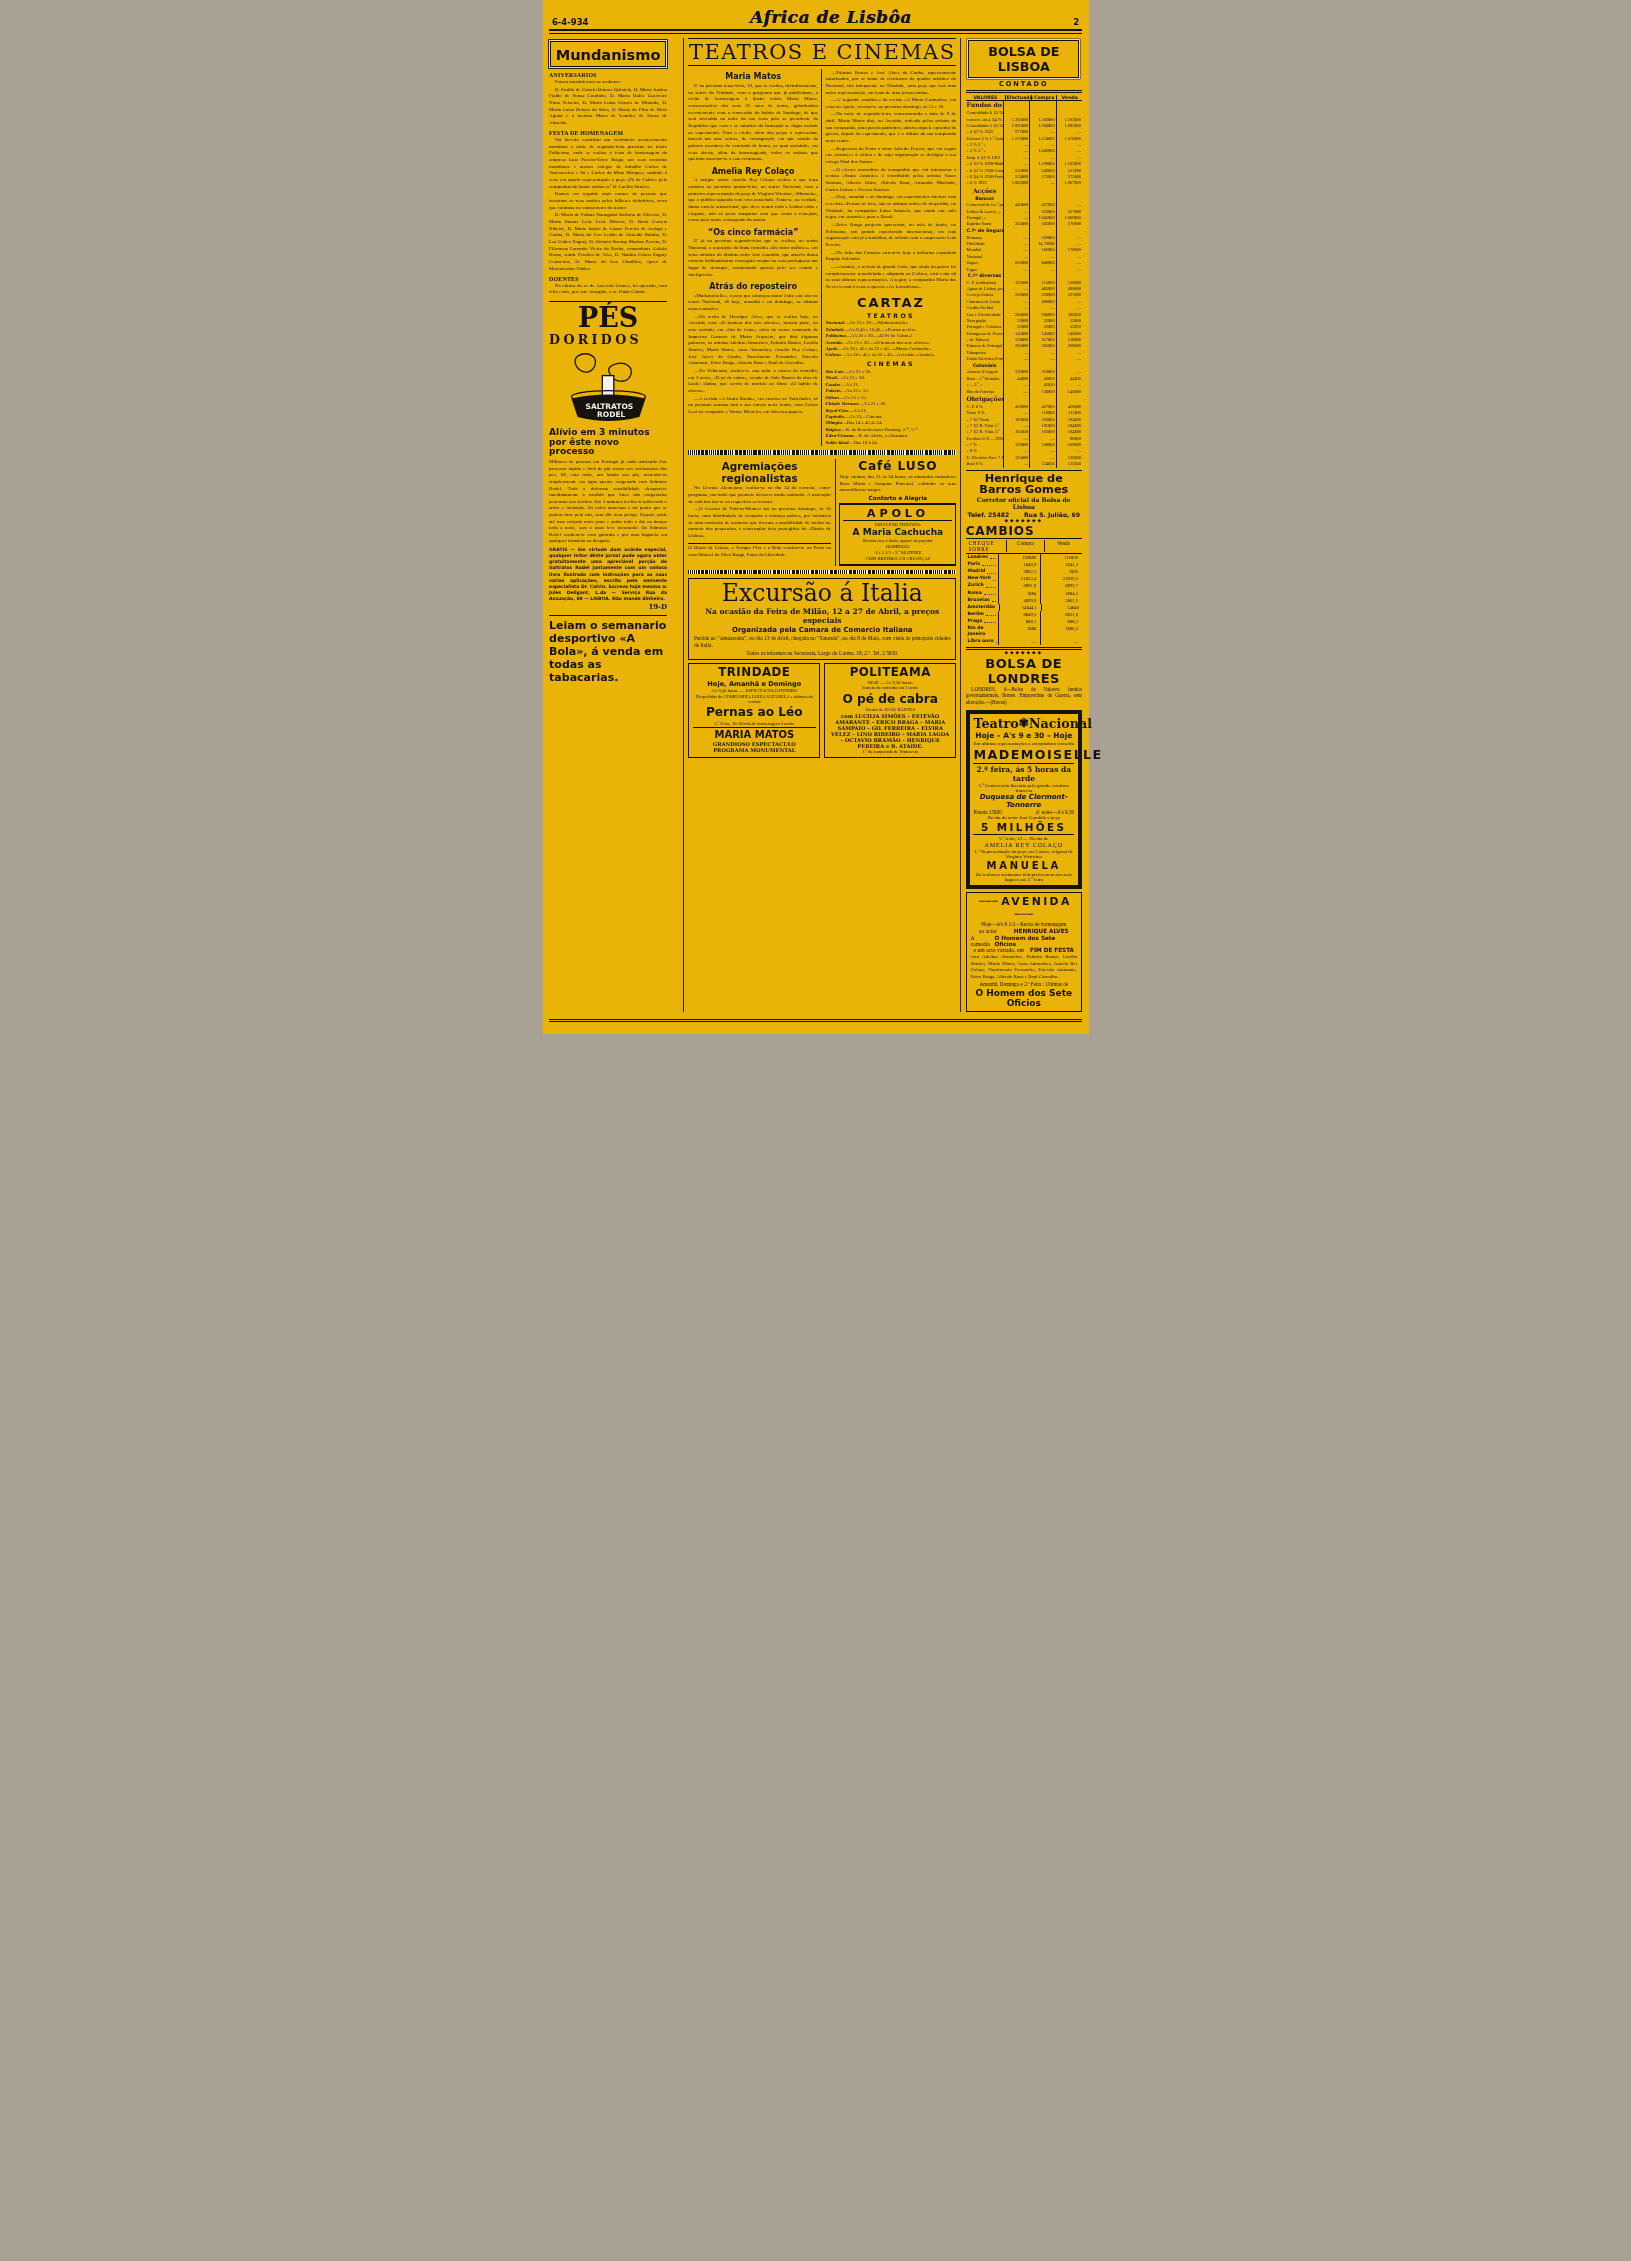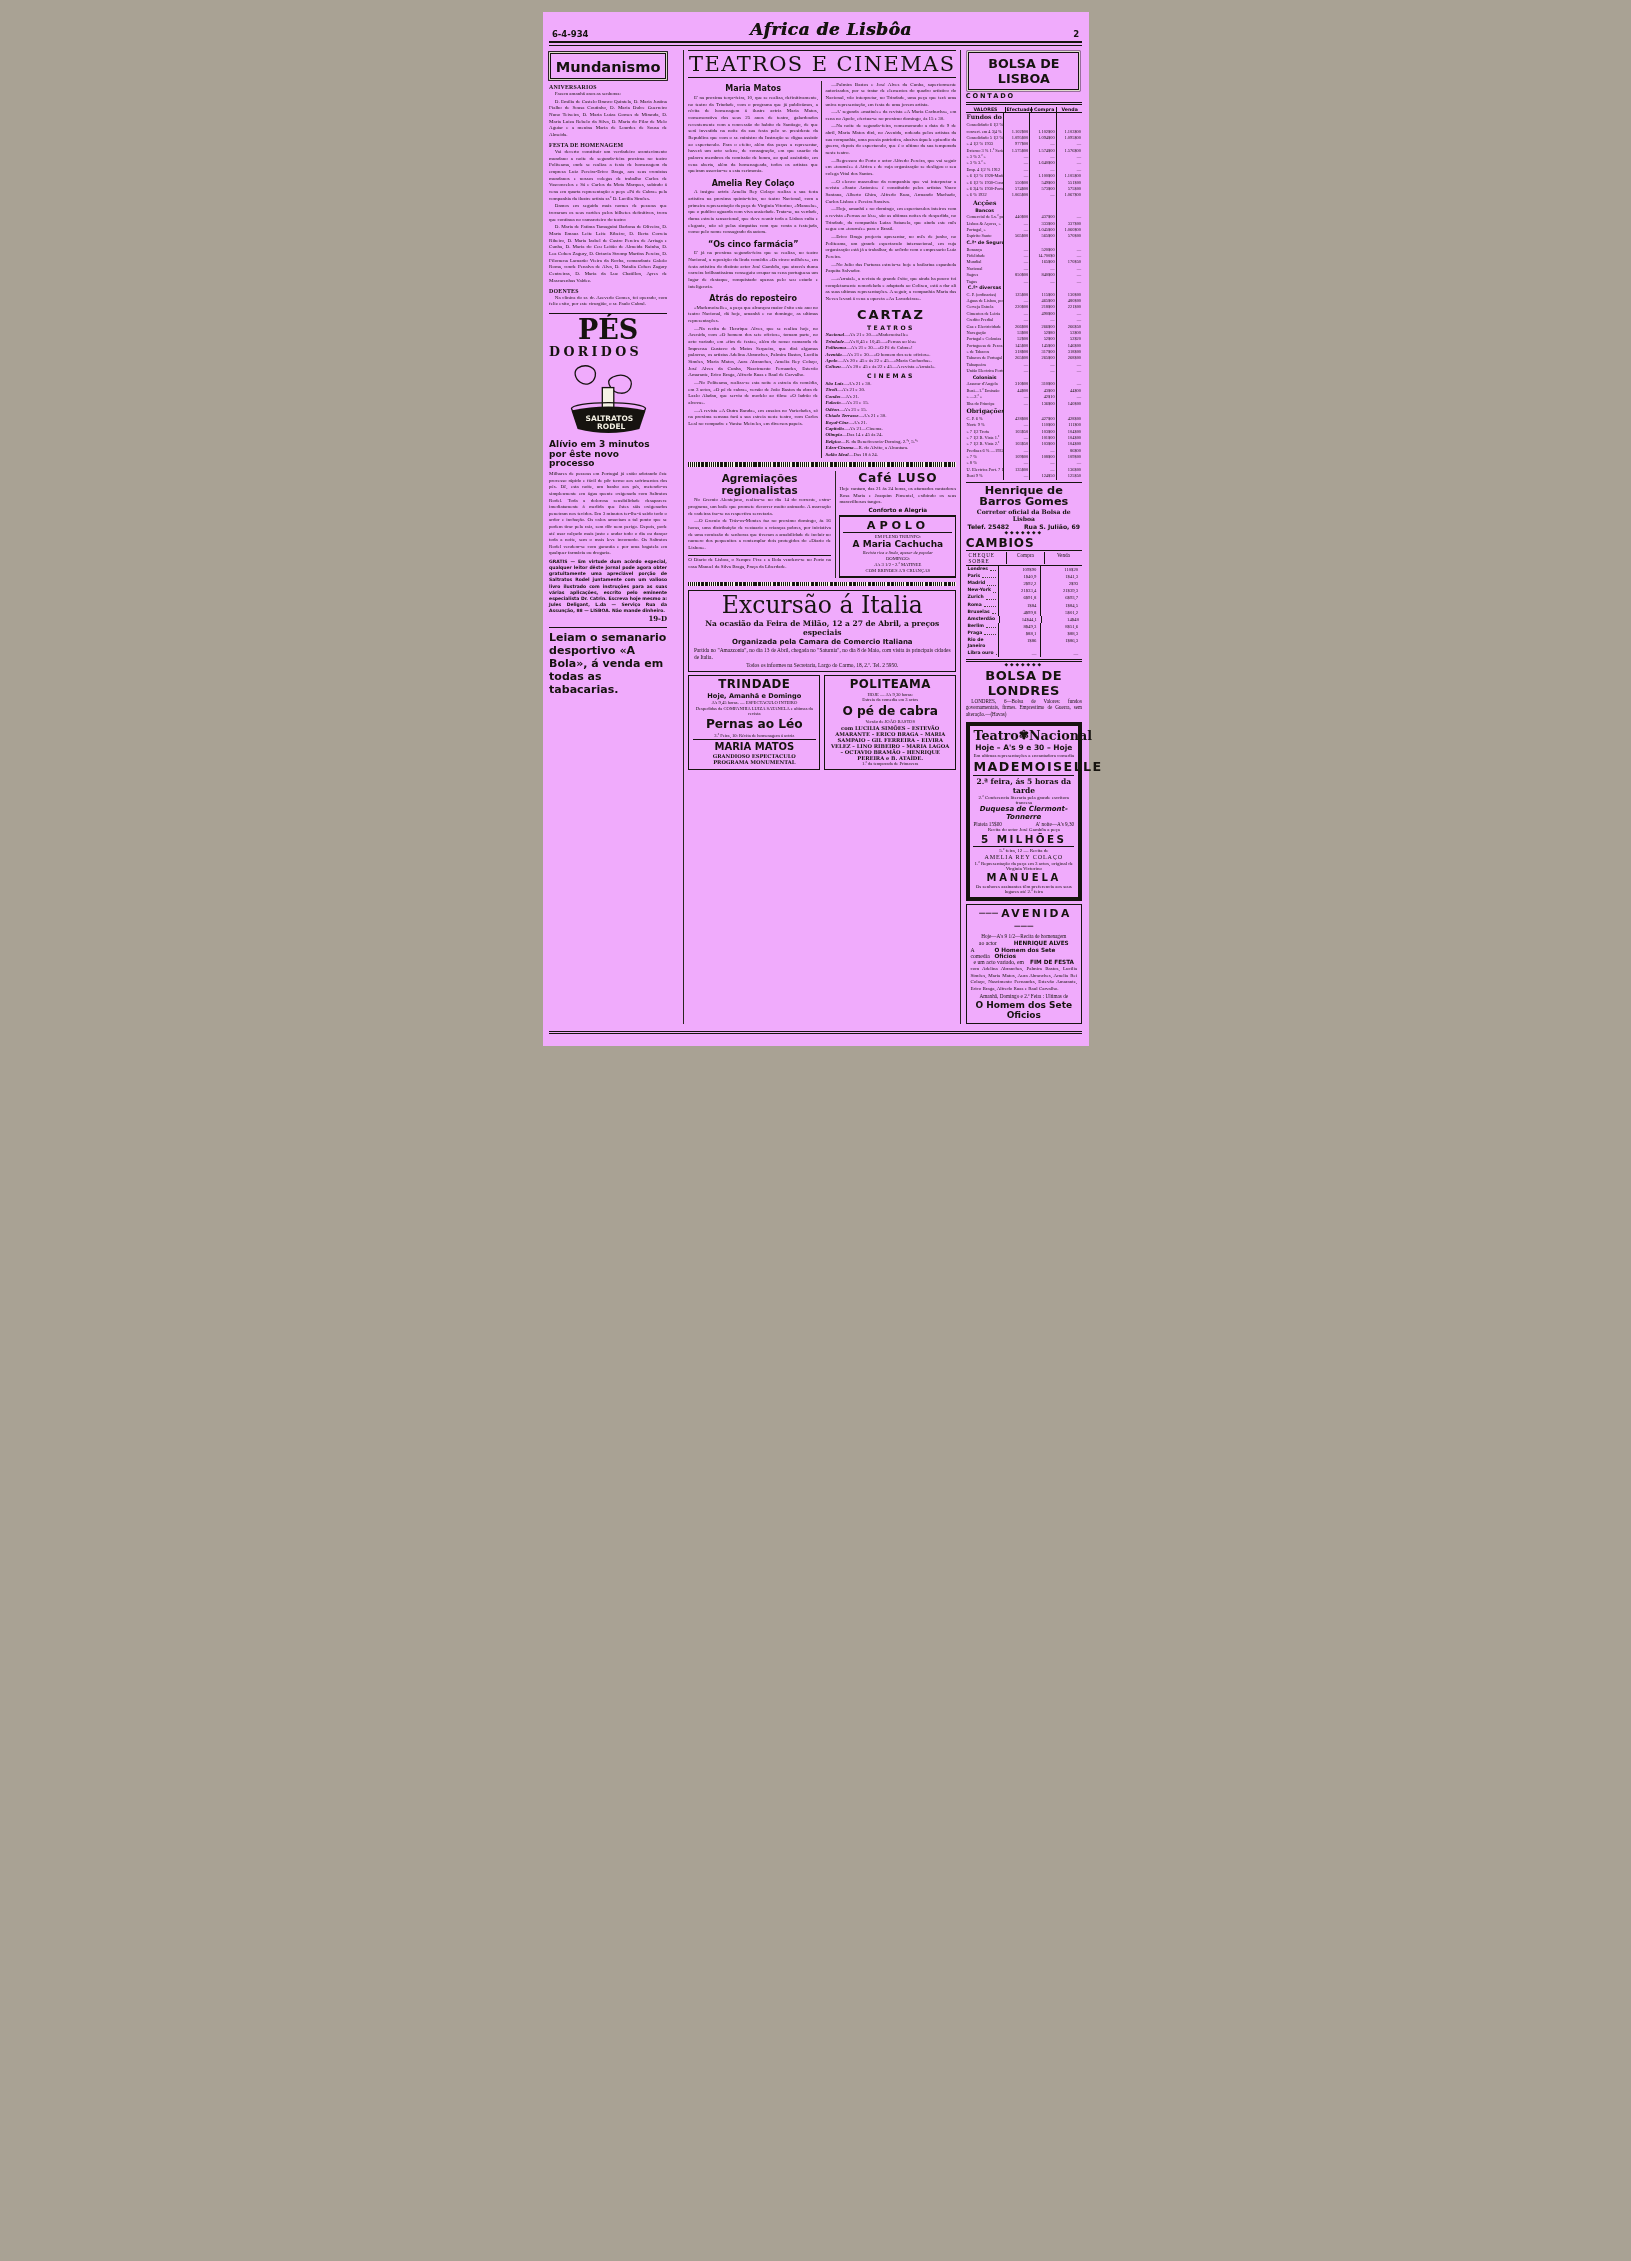--- a/index.html
+++ b/index.html
@@ -1,16 +1,16 @@
 <!DOCTYPE html>
 <html style="font-size:7.5px"><head>
 <meta charset="utf-8">
 <style>
   html,body{margin:0;padding:0;background:#a9a294;}
-  .page{width:546px;margin:12px auto;background:#f0abfc;color:#16130f;
+  .page{width:546px;margin:0 auto;background:#eab308;color:#16130f;
         font-family:"Liberation Serif",serif;padding:4.7px 6.6px 12.2px;box-sizing:border-box;}
   
   .hdr{display:flex;justify-content:space-between;align-items:flex-end;padding:1.9px 2.8px 0.9px;}
   .hdr-date,.hdr-page{font-family:"DejaVu Sans",sans-serif;font-weight:bold;font-size:8.5px;}
   .masthead{font-family:"DejaVu Serif",serif;font-style:italic;font-weight:bold;font-size:17px;
             letter-spacing:0.5px;text-shadow:0.5px 0 #16130f;}
   .toprule{border-top:2.4px solid #16130f;border-bottom:0.9px solid #16130f;height:1.9px;margin:1.9px 0 3.8px;}
   
   .cols{display:flex;align-items:stretch;}
   .lcol{width:118px;flex:none;padding-right:16px;border-right:0.9px solid #2a261f;}
@@ -70,21 +70,21 @@
   .thname{font-family:"DejaVu Sans",sans-serif;font-weight:bold;font-size:11.8px;letter-spacing:0.5px;}
   .th-b{font-family:"DejaVu Sans",sans-serif;font-weight:bold;font-size:6.6px;margin:0.5px 0;}
   .th-s{font-size:4.6px;margin:0.5px 0;}
   .th-big{font-family:"DejaVu Sans",sans-serif;font-weight:bold;font-size:12.2px;margin:1.4px 0;}
   .th-med{font-family:"DejaVu Sans",sans-serif;font-weight:bold;font-size:10px;margin:0.9px 0;border-top:0.5px solid #16130f;padding-top:1.4px;}
   .th-sm{font-family:"DejaVu Serif",serif;font-weight:bold;font-size:5.2px;margin:0.5px 0;}
   
   .bolsabox{border:1.9px solid #16130f;box-shadow:0 0 0 0.9px #f5f1e4,0 0 0 1.4px #16130f;
             font-family:"DejaVu Sans",sans-serif;font-weight:bold;font-size:12.7px;text-align:center;
             padding:2.8px 0.9px;margin:1.9px 2.8px 2.8px;}
-  .contado{font-family:"DejaVu Sans",sans-serif;font-weight:bold;letter-spacing:1.9px;font-size:6.6px;text-align:left;margin:0.9px 0 1.4px;}
+  .contado{font-family:"DejaVu Sans",sans-serif;font-weight:bold;letter-spacing:1.9px;font-size:6.6px;text-align:center;margin:0.9px 0 1.4px;}
   .dblrule{border-top:1.4px solid #16130f;border-bottom:0.5px solid #16130f;height:0.9px;margin:0.9px 0 1.9px;}
   .bhead{display:flex;font-family:"DejaVu Sans",sans-serif;font-weight:bold;font-size:4.7px;
          border-bottom:0.9px solid #16130f;padding-bottom:0.9px;}
   .bhead .n{flex:1;text-align:center;}
   .bhead .val{width:24.5px;text-align:center;border-left:0.7px solid #16130f;}
   .brow{display:flex;font-size:4.4px;line-height:1.45;}
   .brow .n{flex:1;padding-left:0.9px;white-space:nowrap;overflow:hidden;}
   .brow .val{width:24.5px;flex:none;text-align:right;border-left:0.7px solid #16130f;padding-right:0.9px;white-space:nowrap;}
   .t-h1 .n{text-align:center;font-family:"DejaVu Serif",serif;font-weight:bold;font-size:6.1px;}
   .t-h2 .n{text-align:center;font-family:"DejaVu Sans",sans-serif;font-weight:bold;font-size:4.7px;}

